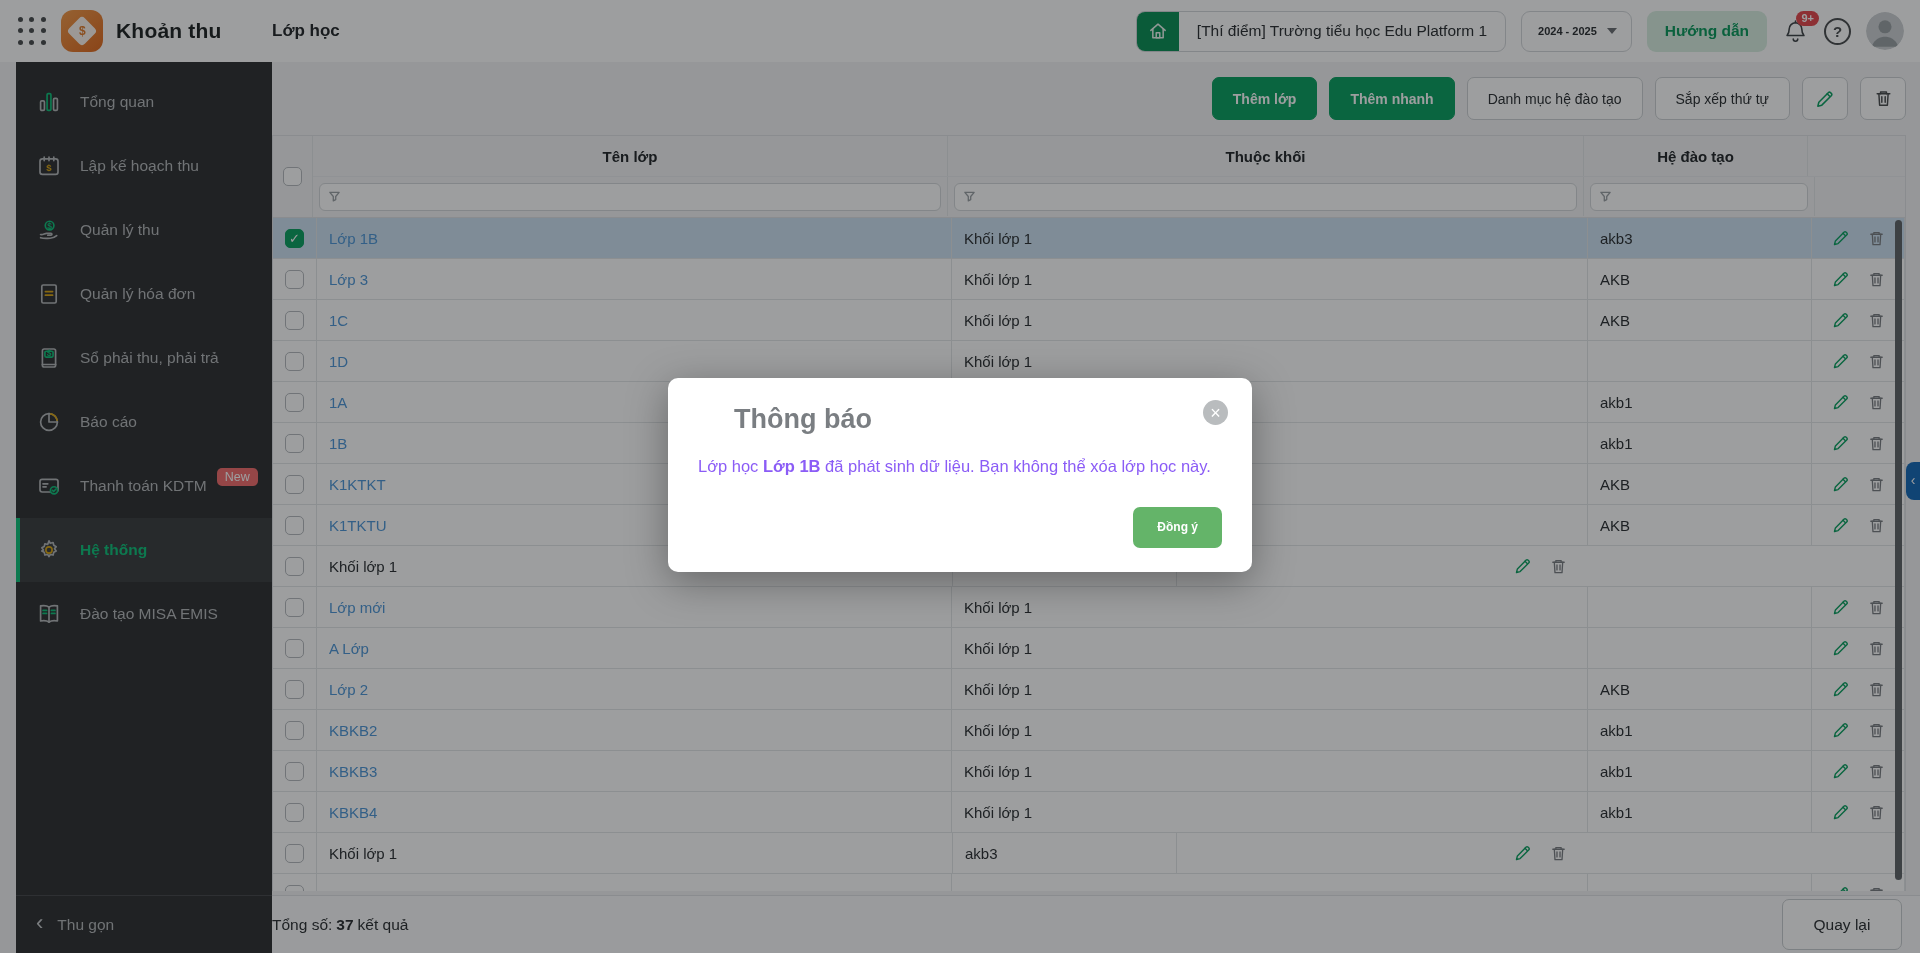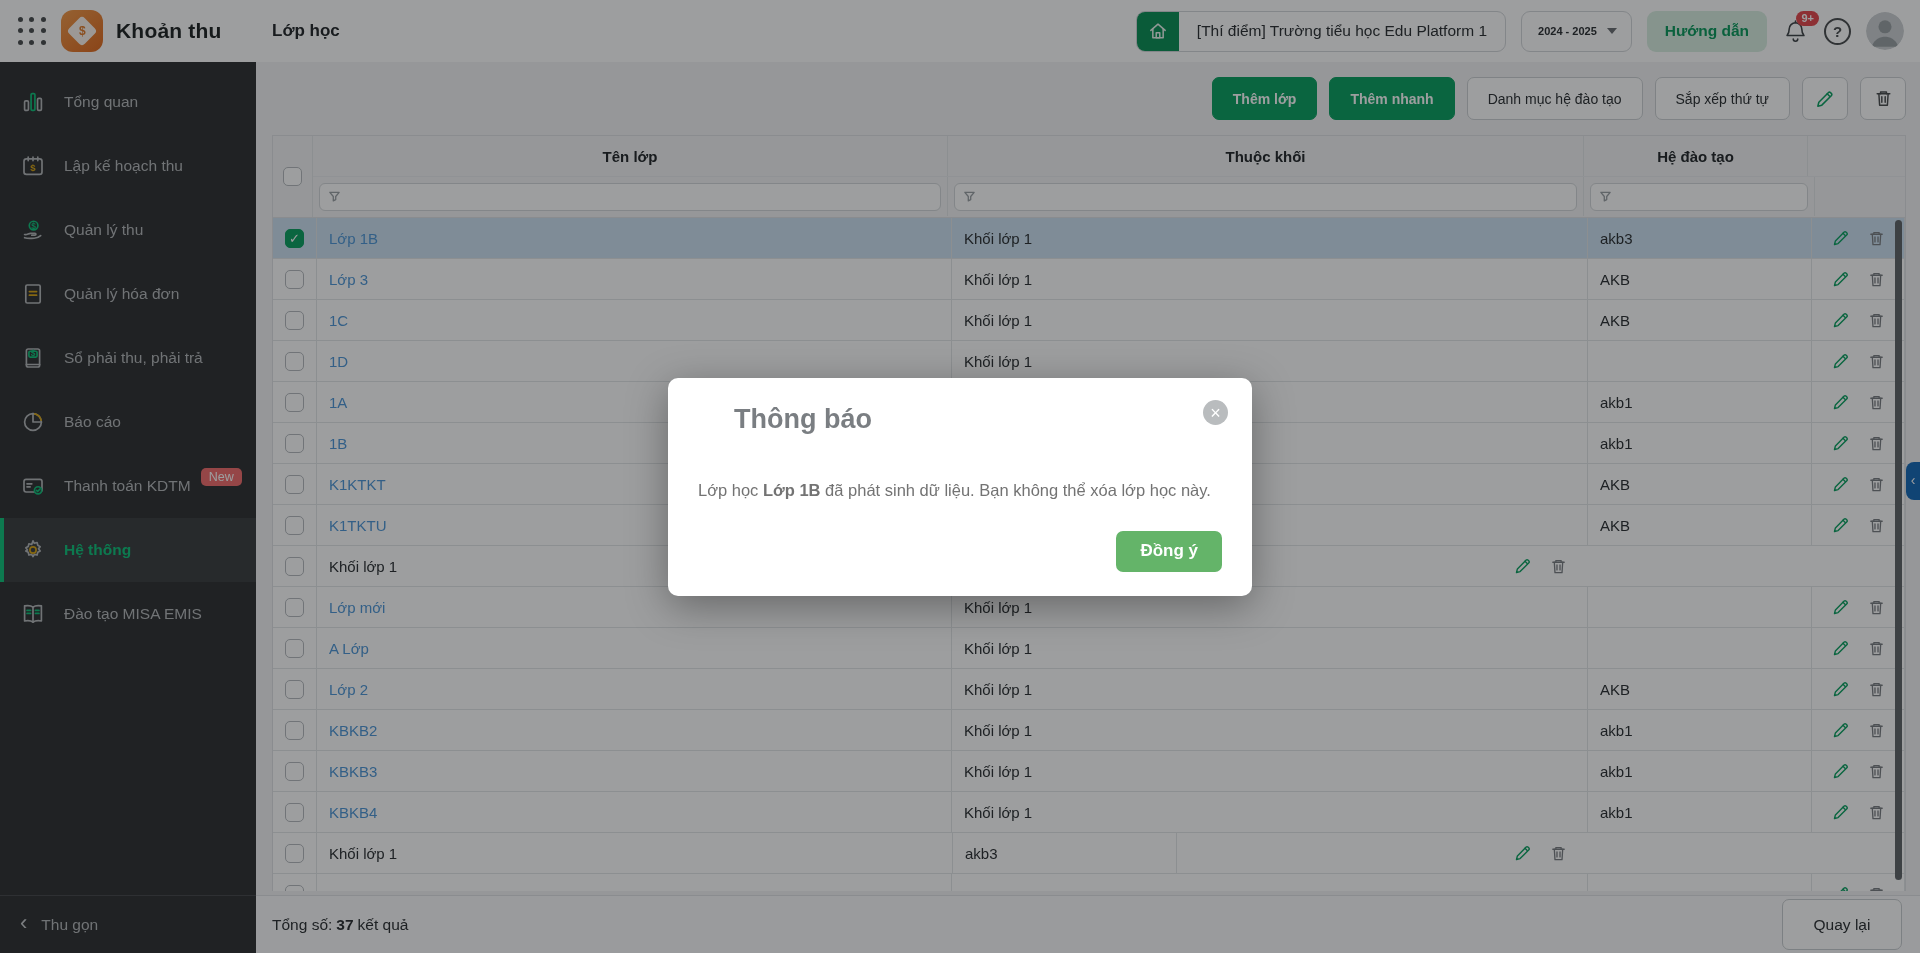--- a/index.html
+++ b/index.html
@@ -39,21 +39,21 @@
   .guide-btn{height:41px;border:none;border-radius:9px;background:var(--green_soft);color:#0a9a5c;
     font-size:15.5px;font-weight:600;padding:0 18px;cursor:pointer;font-family:inherit;}
   .bell-wrap{position:relative;color:#3f4346;cursor:pointer;}
   .notif-badge{position:absolute;top:-7px;right:-10px;background:var(--notif_red);color:#fff;font-size:11px;
     font-weight:bold;border-radius:9px;padding:2px 5px;line-height:1;}
   .help-circle{width:27px;height:27px;border:2px solid #4a4d4f;border-radius:50%;display:flex;align-items:center;
     justify-content:center;font-size:15px;font-weight:bold;color:#4a4d4f;cursor:pointer;}
   .avatar{width:38px;height:38px;border-radius:50%;overflow:hidden;cursor:pointer;}
 
   
-  .sidebar{position:absolute;left:0;top:62px;width:256px;height:891px;background:var(--sidebar_bg);z-index:4;
+  .sidebar{position:absolute;left:16px;top:62px;width:256px;height:891px;background:var(--sidebar_bg);z-index:4;
     display:flex;flex-direction:column;}
   .side-nav{padding-top:8px;flex:1;}
   .side-item{height:64px;display:flex;align-items:center;color:#b5b8ba;cursor:pointer;position:relative;}
   .side-item .s-ico{width:30px;margin-left:18px;display:flex;justify-content:center;}
   .side-item .s-label{margin-left:16px;font-size:15.5px;}
   .side-item.active{background:var(--sidebar_active);}
   .side-item.active::before{content:"";position:absolute;left:0;top:0;bottom:0;width:4px;background:var(--green_bright);}
   .side-item.active .s-label{color:var(--green_bright);font-weight:600;}
   .s-badge{margin-left:10px;margin-bottom:18px;background:var(--badge_red);color:#fff;font-size:12.5px;
     border-radius:5px;padding:3px 8px;line-height:1;}
@@ -122,24 +122,24 @@
     border-radius:8px 0 0 8px;color:#fff;display:flex;align-items:center;justify-content:center;
     font-size:14px;cursor:pointer;z-index:6;padding-bottom:2px;}
 
   
   .dim{position:absolute;inset:0;background:rgba(10,12,14,0.40);z-index:20;}
   .modal{position:absolute;left:50%;transform:translateX(-50%);top:378px;width:584px;background:#fff;
     border-radius:10px;box-shadow:0 10px 40px rgba(0,0,0,.35);z-index:30;padding:26px 30px 24px 30px;}
   .modal-title{font-size:27px;font-weight:bold;color:#7a7e82;margin-left:36px;}
   .modal-close{position:absolute;top:22px;right:24px;width:25px;height:25px;border-radius:50%;background:#b9bcbe;
     color:#fff;display:flex;align-items:center;justify-content:center;font-size:18px;cursor:pointer;line-height:1;}
-  .modal-body{margin-top:44px;font-size:16.5px;color:#737373;line-height:1.45;}
+  .modal-body{margin-top:20px;font-size:16.5px;color:#8b5cf6;line-height:1.45;}
   .modal-actions{margin-top:28px;display:flex;justify-content:flex-end;}
   .confirm-btn{background:var(--confirm_green);color:#fff;border:none;border-radius:7px;height:41px;
-    padding:0 24px;font-size:17px;font-weight:bold;font-family:inherit;cursor:pointer;}
+    padding:0 24px;font-size:12px;font-weight:bold;font-family:inherit;cursor:pointer;}
 </style>
 </head>
 <body>
 
 <header class="app-header">
   <div class="grid-dots">
     <i></i>
       <i></i>
       <i></i>
       <i></i>

